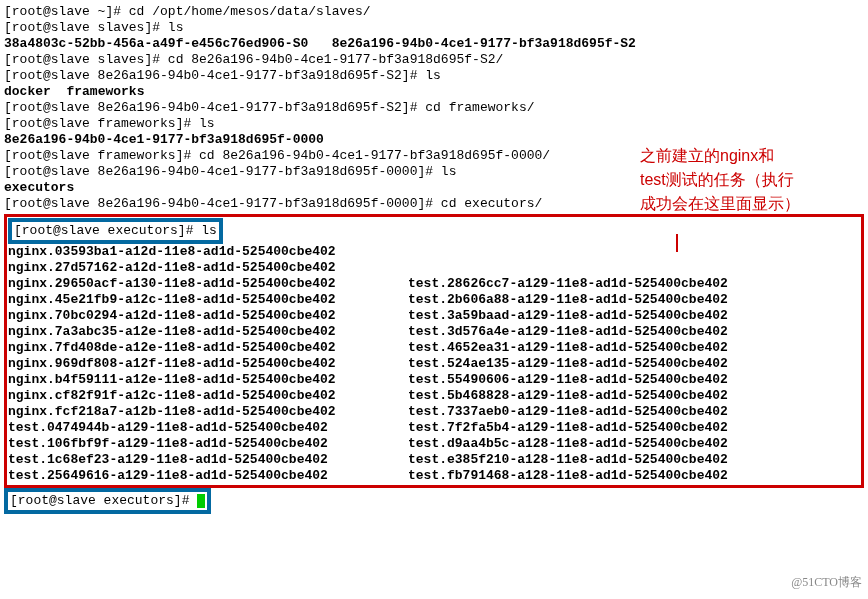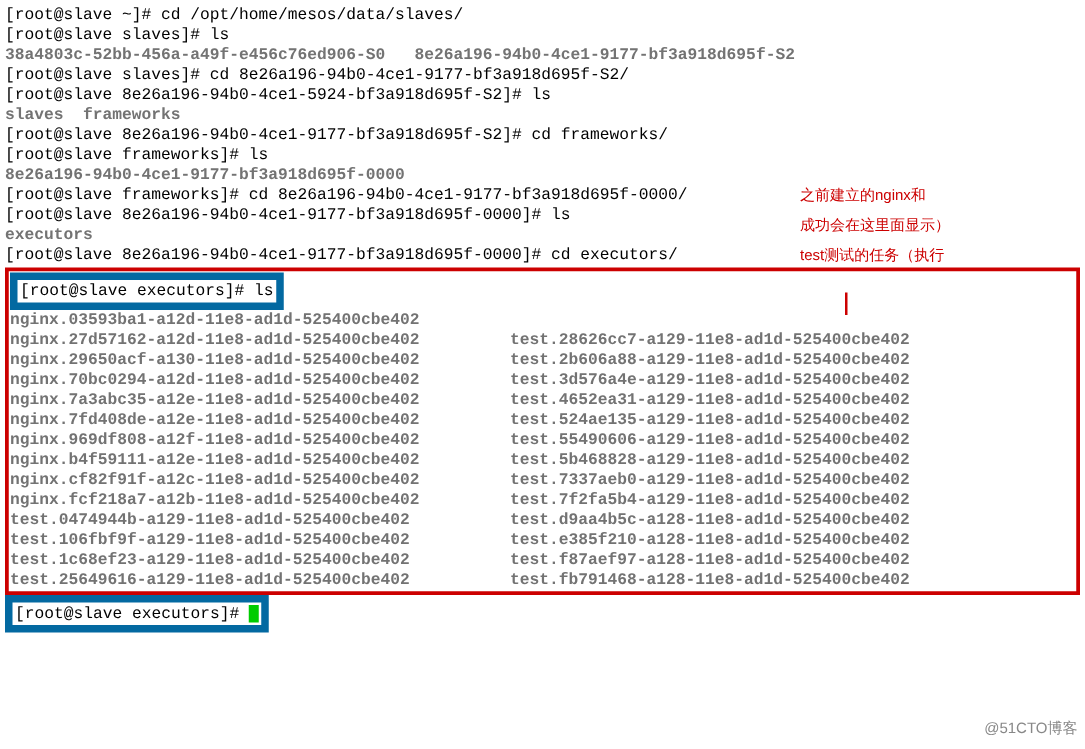--- a/index.html
+++ b/index.html
@@ -6,117 +6,118 @@
     margin: 0;
     padding: 4px;
     font-family: "Courier New", monospace;
     font-size: 13px;
     line-height: 16px;
     background: #fff;
     color: #000;
     width: 860px;
   }
   .line { white-space: pre; }
-  .blue { color: #737373; font-weight: bold; }
+  .blue { color: #000000; font-weight: bold; }
   .prompt-box {
-    border: 6px solid #0369a1;
+    border: 4px solid #0369a1;
     padding: 1px 2px;
     display: inline-block;
   }
   .mainbox {
     border: 3px solid #cc0000;
     padding: 1px;
     margin-top: 2px;
   }
   .cols { display: flex; align-items: flex-end; }
   .col1 { width: 400px; }
   .col2 { flex: 1; }
   .anno {
     position: absolute;
     left: 640px;
     top: 144px;
     width: 220px;
     color: #cc0000;
     font-family: sans-serif;
-    font-size: 12px;
+    font-size: 16px;
     line-height: 24px;
   }
   .arrow { position:absolute; left:676px; top:234px; width:2px; height:18px; background:#cc0000; }
   .watermark {
     position: absolute;
     right: 6px;
     top: 574px;
     color: #888;
-    font-family: Liberation Sans, sans-serif;
+    font-family: Liberation Serif, serif;
     font-size: 12px;
   }
   .cursor {
     display: inline-block;
     width: 8px;
     height: 14px;
     background: #00cc00;
     vertical-align: middle;
   }
 </style>
 </head>
 <body>
 
 <div class="line"><span>[root@slave ~]# cd /opt/home/mesos/data/slaves/</span></div>
 <div class="line"><span>[root@slave slaves]# ls</span></div>
 <div class="line"><span class="blue">38a4803c-52bb-456a-a49f-e456c76ed906-S0</span>   <span class="blue">8e26a196-94b0-4ce1-9177-bf3a918d695f-S2</span></div>
 <div class="line"><span>[root@slave slaves]# cd 8e26a196-94b0-4ce1-9177-bf3a918d695f-S2/</span></div>
-<div class="line"><span>[root@slave 8e26a196-94b0-4ce1-5924-bf3a918d695f-S2]# ls</span></div>
-<div class="line"><span class="blue">slaves</span>  <span class="blue">frameworks</span></div>
+<div class="line"><span>[root@slave 8e26a196-94b0-4ce1-9177-bf3a918d695f-S2]# ls</span></div>
+<div class="line"><span class="blue">docker</span>  <span class="blue">frameworks</span></div>
 <div class="line"><span>[root@slave 8e26a196-94b0-4ce1-9177-bf3a918d695f-S2]# cd frameworks/</span></div>
 <div class="line"><span>[root@slave frameworks]# ls</span></div>
 <div class="line blue"><span>8e26a196-94b0-4ce1-9177-bf3a918d695f-0000</span></div>
 <div class="line"><span>[root@slave frameworks]# cd 8e26a196-94b0-4ce1-9177-bf3a918d695f-0000/</span></div>
 <div class="line"><span>[root@slave 8e26a196-94b0-4ce1-9177-bf3a918d695f-0000]# ls</span></div>
 <div class="line blue"><span>executors</span></div>
 <div class="line"><span>[root@slave 8e26a196-94b0-4ce1-9177-bf3a918d695f-0000]# cd executors/</span></div>
 
 <div class="mainbox">
   <div class="line"><span class="prompt-box"><span>[root@slave executors]# </span><span>ls</span></span></div>
   <div class="cols">
     <div class="col1" id="col1">
         <div class="line blue">nginx.03593ba1-a12d-11e8-ad1d-525400cbe402</div>
         <div class="line blue">nginx.27d57162-a12d-11e8-ad1d-525400cbe402</div>
         <div class="line blue">nginx.29650acf-a130-11e8-ad1d-525400cbe402</div>
+        <div class="line blue">nginx.45e21fb9-a12c-11e8-ad1d-525400cbe402</div>
         <div class="line blue">nginx.70bc0294-a12d-11e8-ad1d-525400cbe402</div>
         <div class="line blue">nginx.7a3abc35-a12e-11e8-ad1d-525400cbe402</div>
         <div class="line blue">nginx.7fd408de-a12e-11e8-ad1d-525400cbe402</div>
         <div class="line blue">nginx.969df808-a12f-11e8-ad1d-525400cbe402</div>
         <div class="line blue">nginx.b4f59111-a12e-11e8-ad1d-525400cbe402</div>
         <div class="line blue">nginx.cf82f91f-a12c-11e8-ad1d-525400cbe402</div>
         <div class="line blue">nginx.fcf218a7-a12b-11e8-ad1d-525400cbe402</div>
         <div class="line blue">test.0474944b-a129-11e8-ad1d-525400cbe402</div>
         <div class="line blue">test.106fbf9f-a129-11e8-ad1d-525400cbe402</div>
         <div class="line blue">test.1c68ef23-a129-11e8-ad1d-525400cbe402</div>
         <div class="line blue">test.25649616-a129-11e8-ad1d-525400cbe402</div>
       </div>
     <div class="col2" id="col2">
         <div class="line blue">test.28626cc7-a129-11e8-ad1d-525400cbe402</div>
         <div class="line blue">test.2b606a88-a129-11e8-ad1d-525400cbe402</div>
+        <div class="line blue">test.3a59baad-a129-11e8-ad1d-525400cbe402</div>
         <div class="line blue">test.3d576a4e-a129-11e8-ad1d-525400cbe402</div>
         <div class="line blue">test.4652ea31-a129-11e8-ad1d-525400cbe402</div>
         <div class="line blue">test.524ae135-a129-11e8-ad1d-525400cbe402</div>
         <div class="line blue">test.55490606-a129-11e8-ad1d-525400cbe402</div>
         <div class="line blue">test.5b468828-a129-11e8-ad1d-525400cbe402</div>
         <div class="line blue">test.7337aeb0-a129-11e8-ad1d-525400cbe402</div>
         <div class="line blue">test.7f2fa5b4-a129-11e8-ad1d-525400cbe402</div>
         <div class="line blue">test.d9aa4b5c-a128-11e8-ad1d-525400cbe402</div>
         <div class="line blue">test.e385f210-a128-11e8-ad1d-525400cbe402</div>
-        <div class="line blue">test.f87aef97-a128-11e8-ad1d-525400cbe402</div>
         <div class="line blue">test.fb791468-a128-11e8-ad1d-525400cbe402</div>
       </div>
   </div>
 </div>
 
 <div class="line"><span class="prompt-box"><span>[root@slave executors]# </span><span class="cursor"></span></span></div>
 
 <div class="anno">
   <div>之前建立的nginx和</div>
+  <div>test测试的任务（执行</div>
   <div>成功会在这里面显示）</div>
-  <div>test测试的任务（执行</div>
 </div>
 <div class="arrow"></div>
 
 <div class="watermark">@51CTO博客</div>
 
 </body></html>

